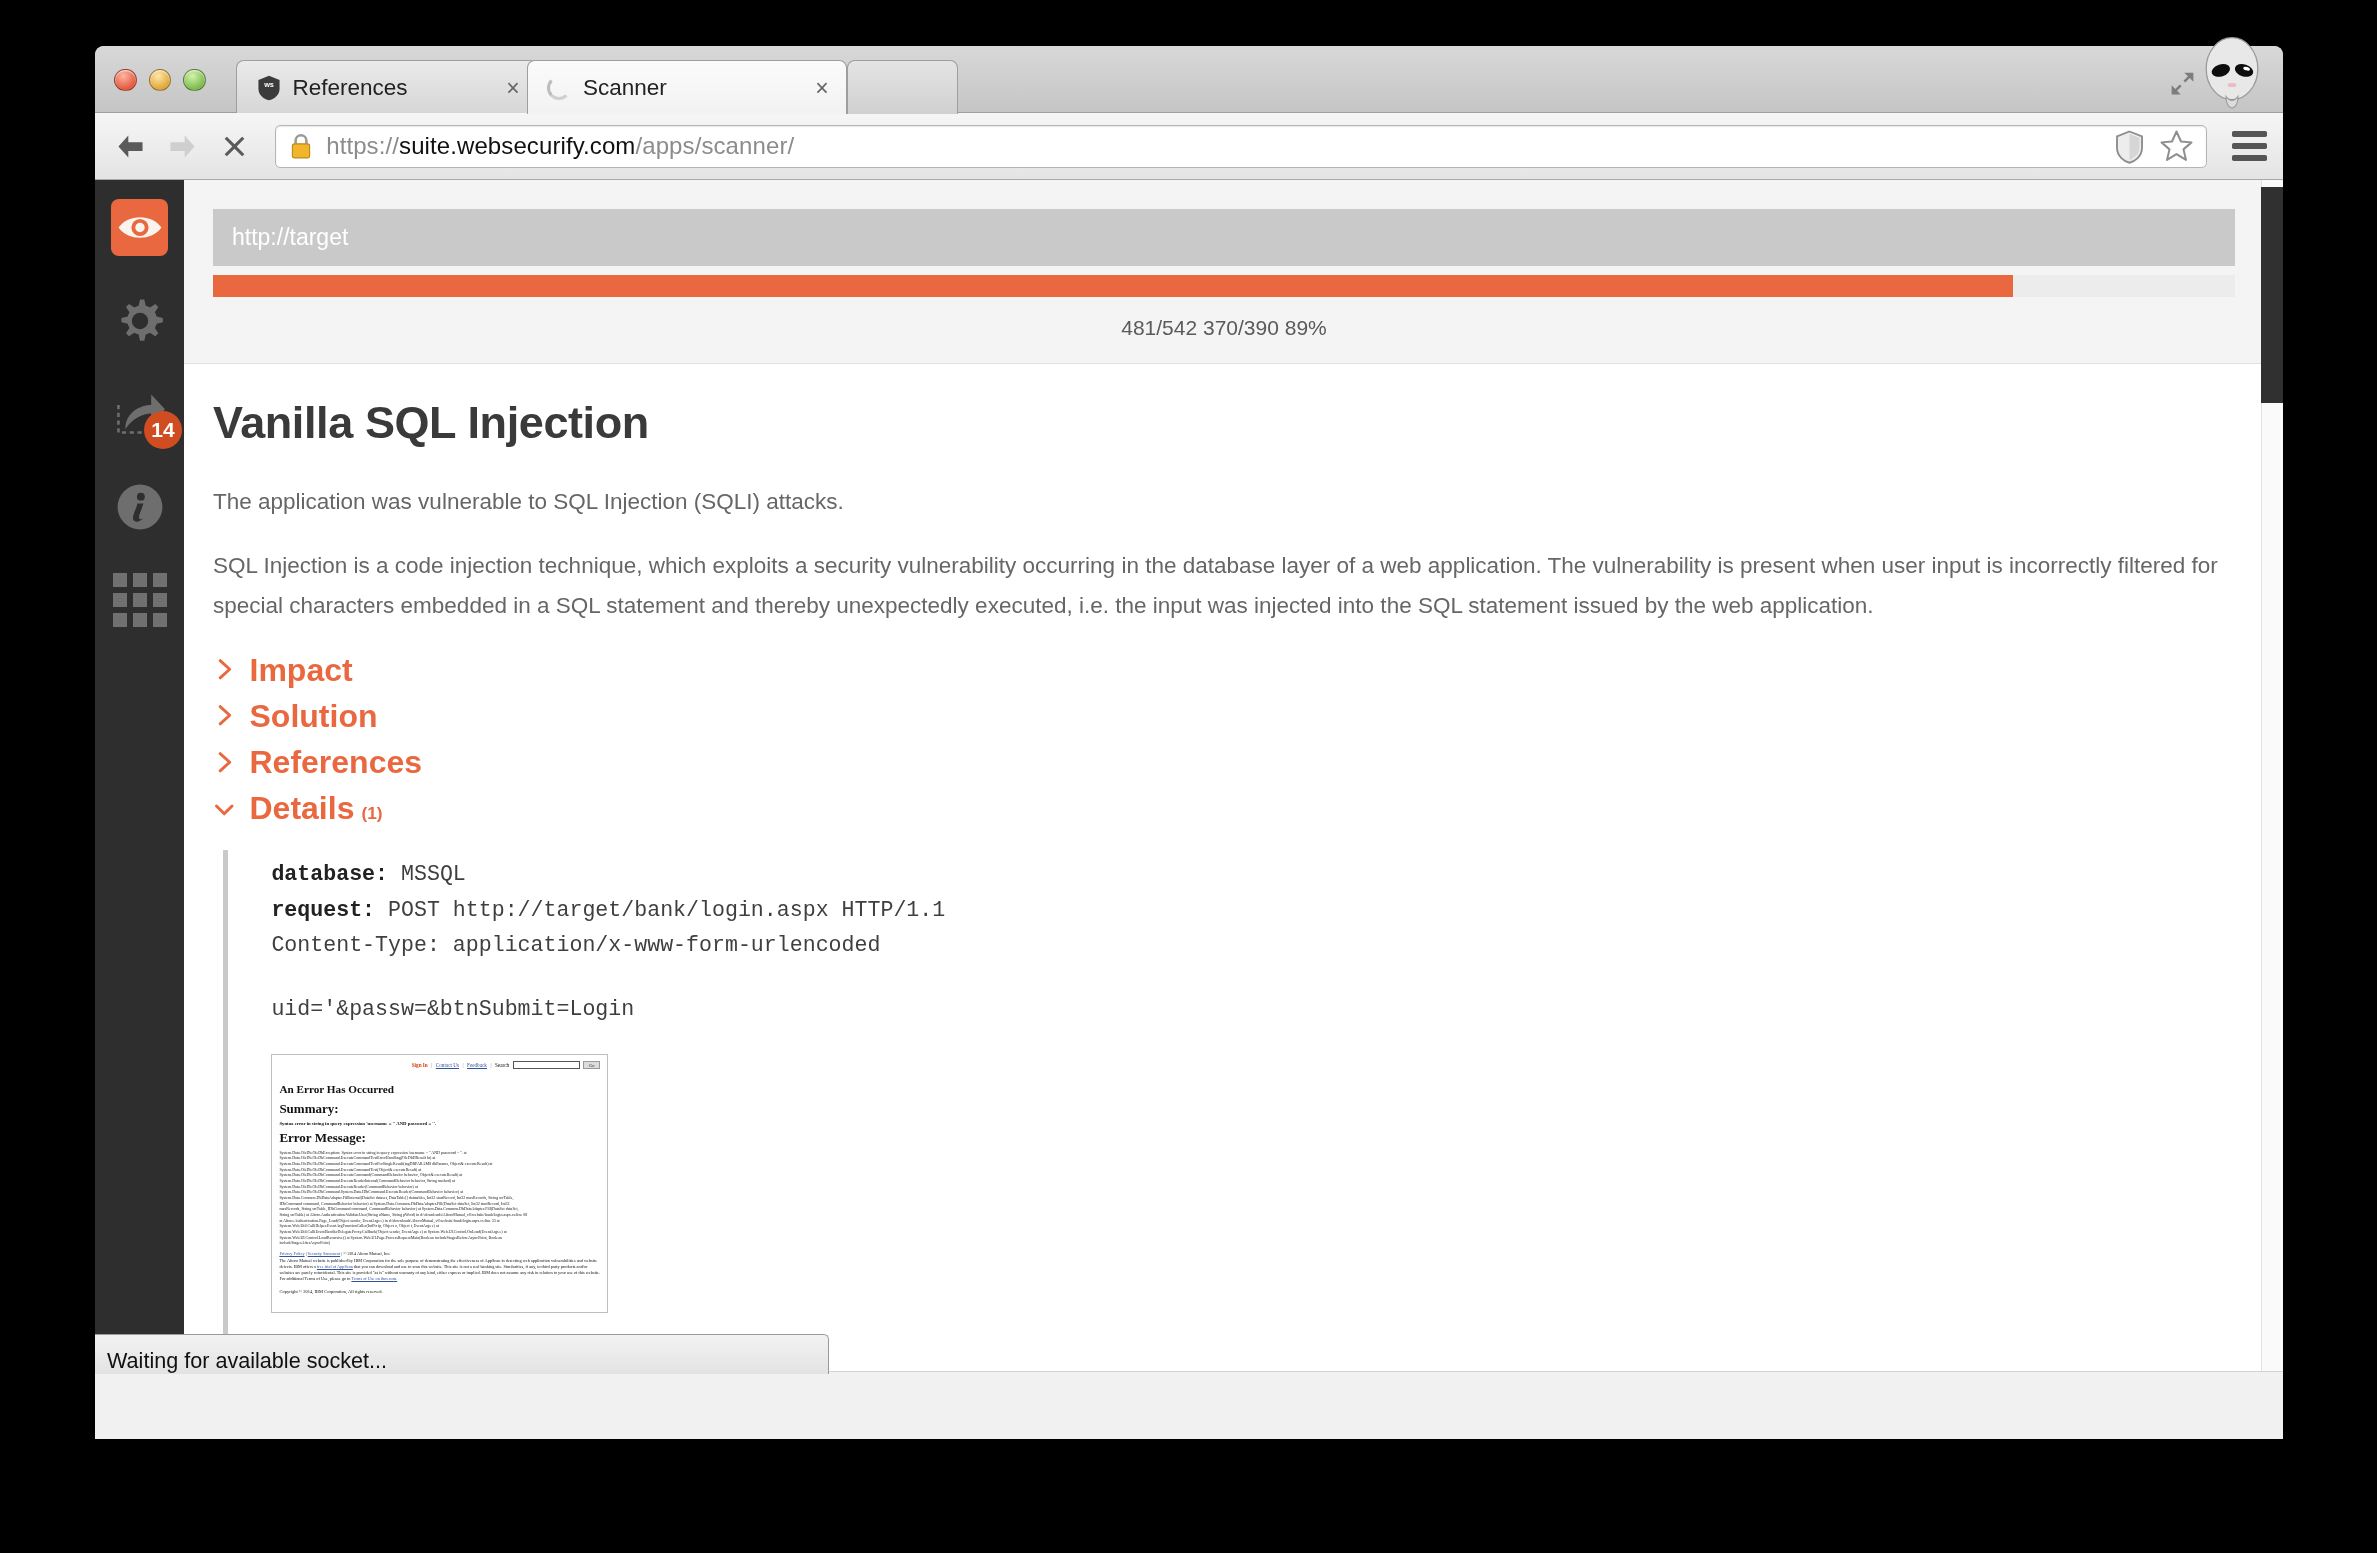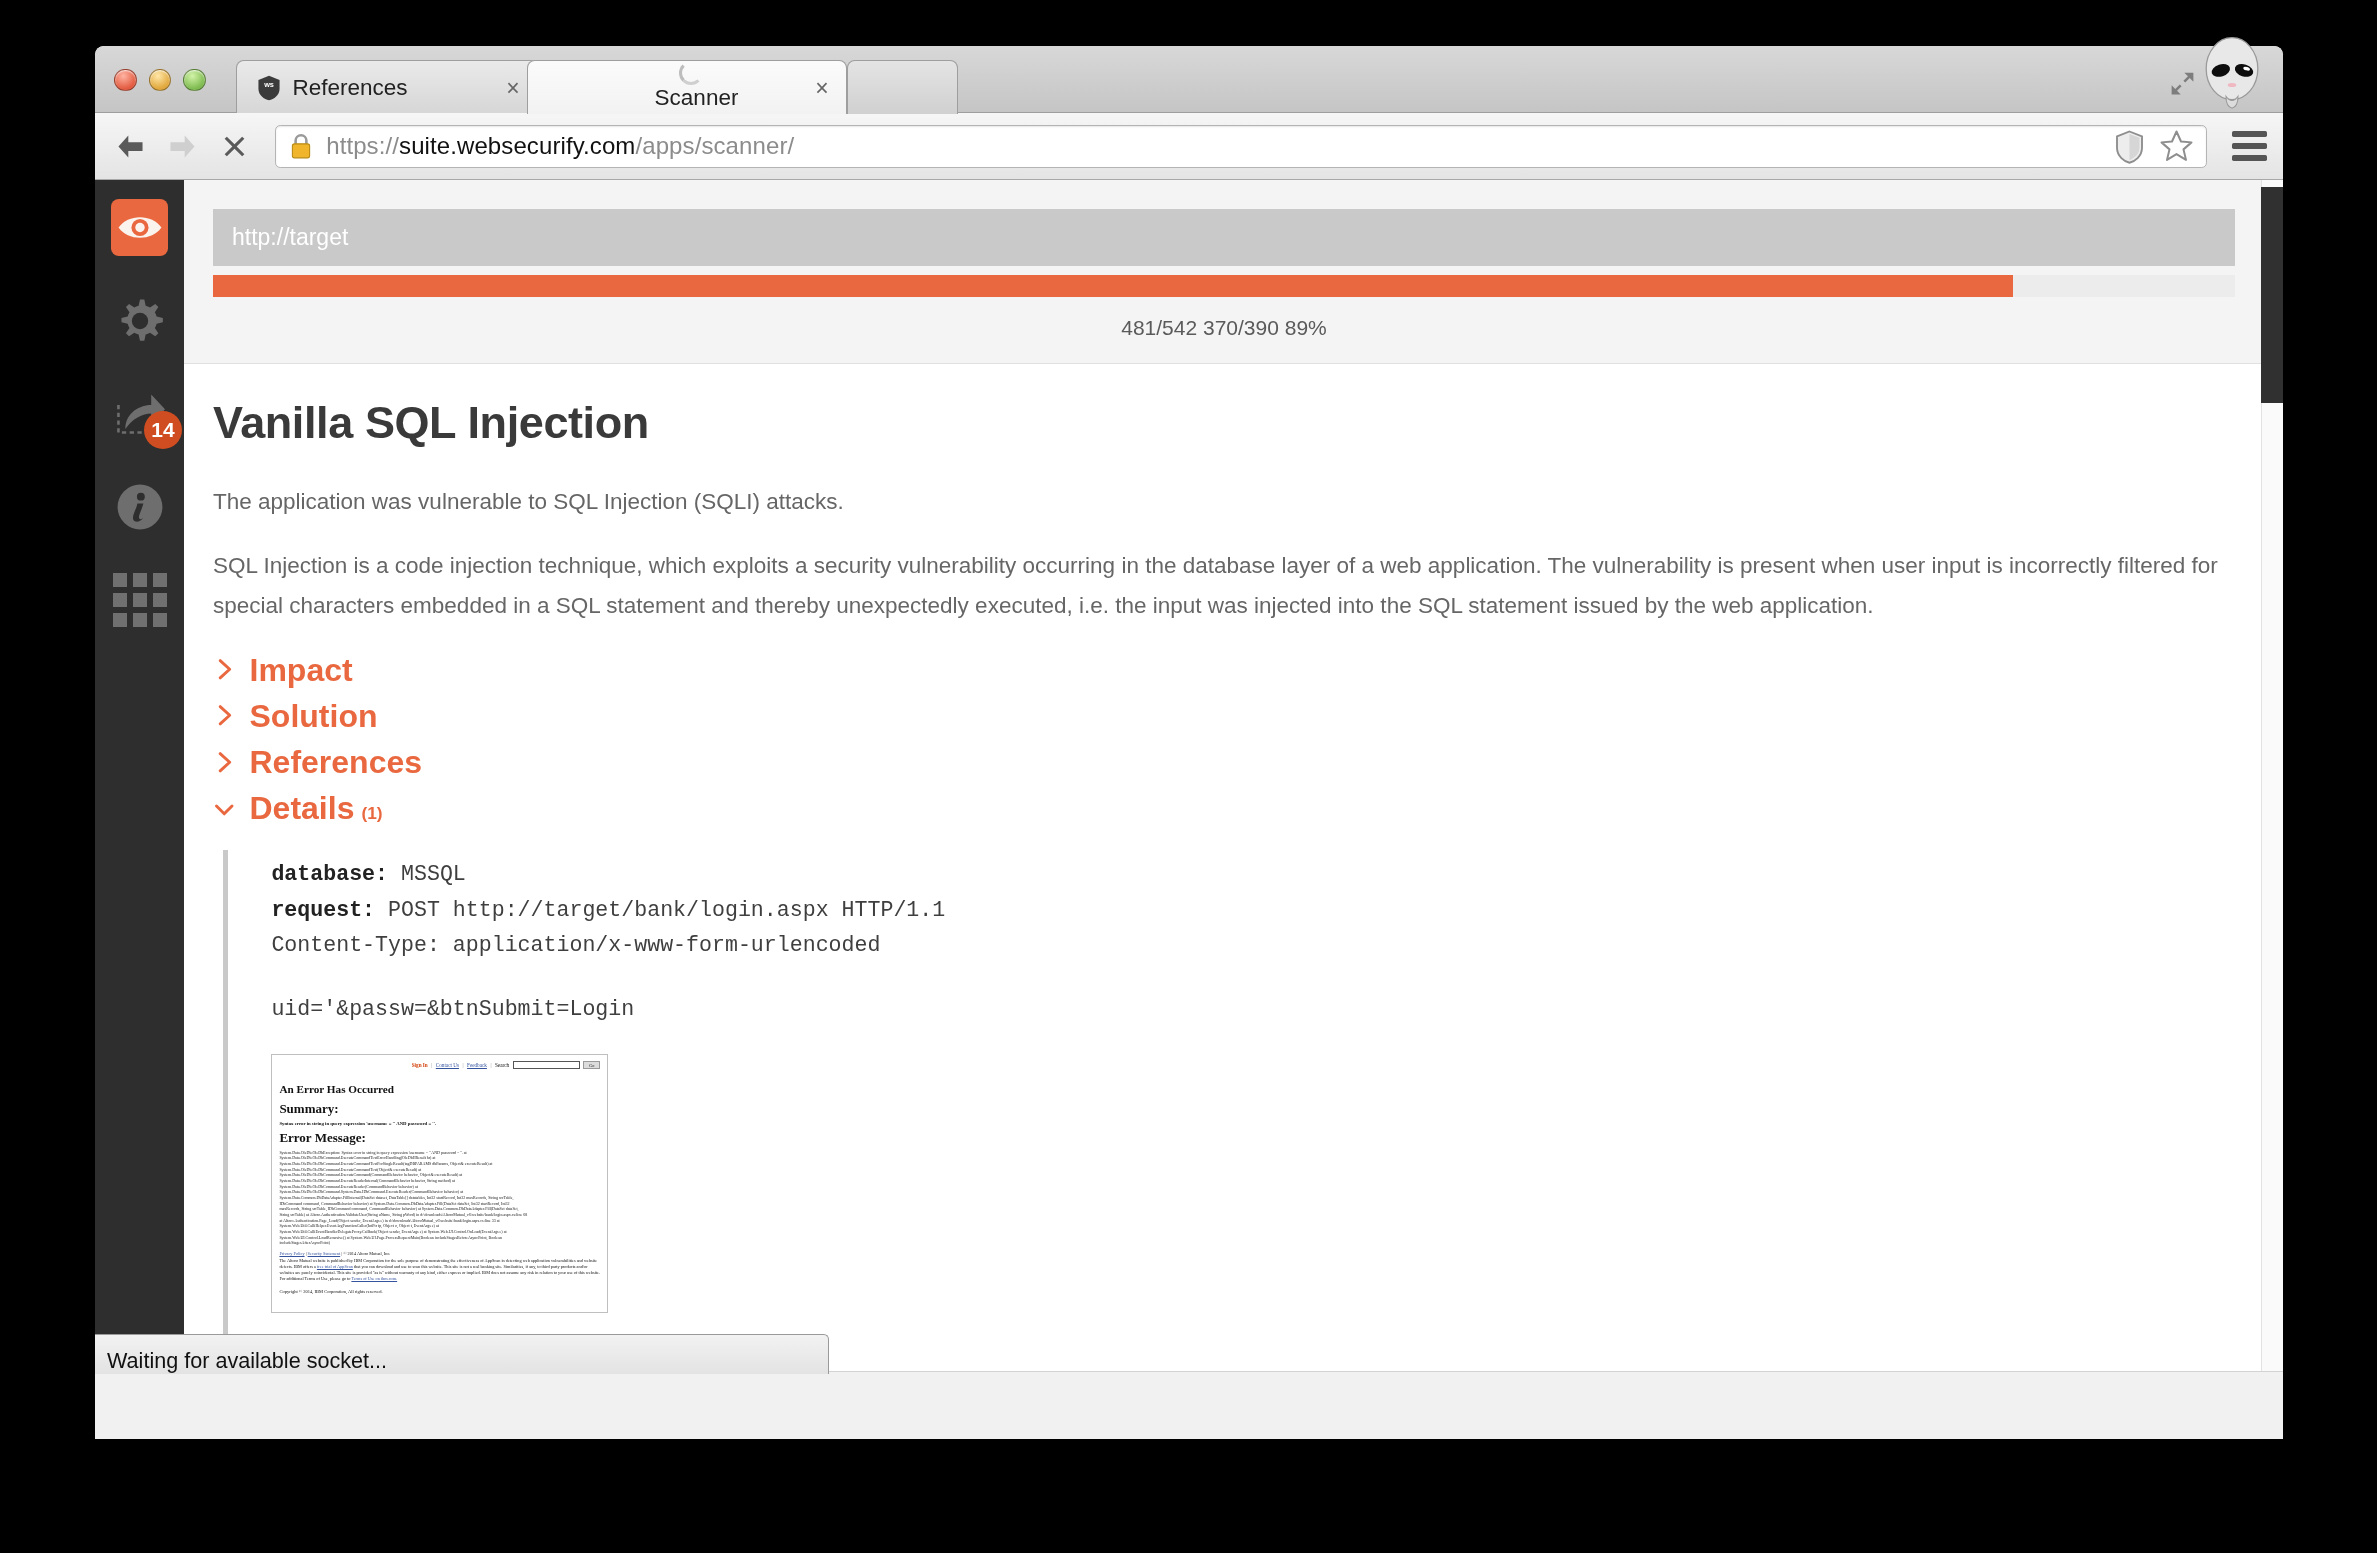--- a/index.html
+++ b/index.html
@@ -52,21 +52,20 @@
     font-size: 22.5px; color: #222;
   }
   .tab.inactive {
     left: 141px; width: 302px;
     background: linear-gradient(#eaeaea, #d6d6d6);
   }
   .tab.active {
     left: 432px; width: 320px;
     background: linear-gradient(#fbfbfb, #f2f2f2);
     z-index: 3;
-    flex-direction: column;
   }
   .tab.empty {
     left: 752px; width: 111px;
     background: linear-gradient(#e4e4e4, #d0d0d0);
     z-index: 1;
   }
   .tab-favicon { width: 26px; height: 26px; margin-right: 10.4px; flex: 0 0 auto; }
   .tab-title { white-space: nowrap; overflow: hidden; }
   .tab-close {
     position: absolute; right: 17.3px; top: 50%;

